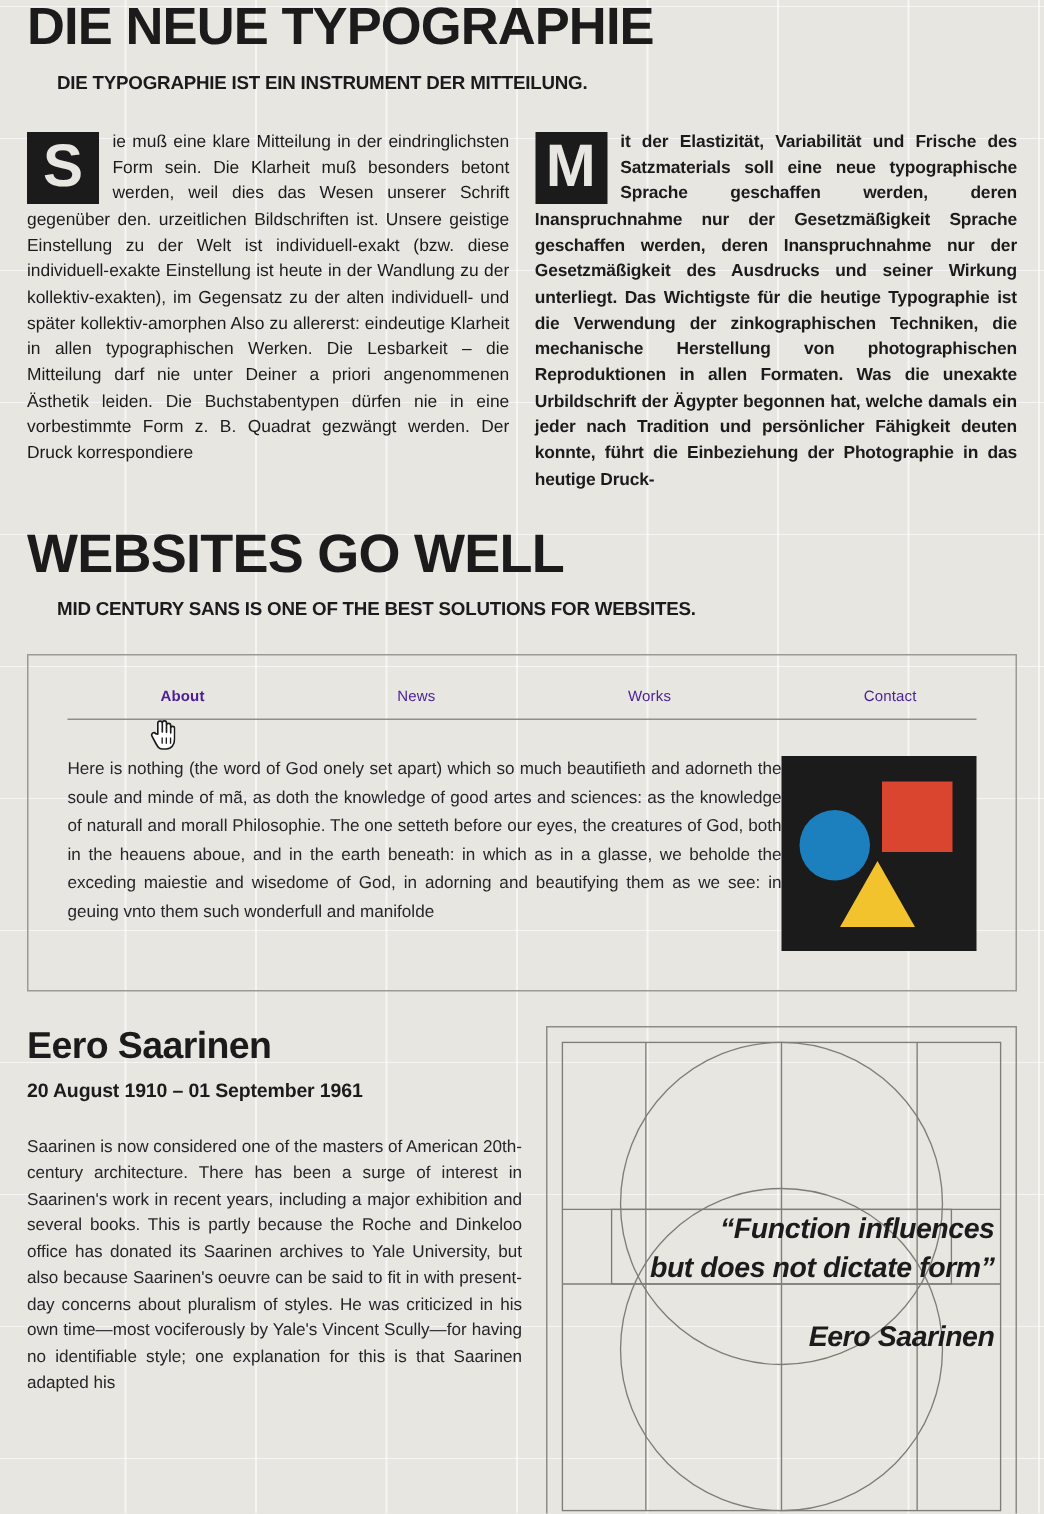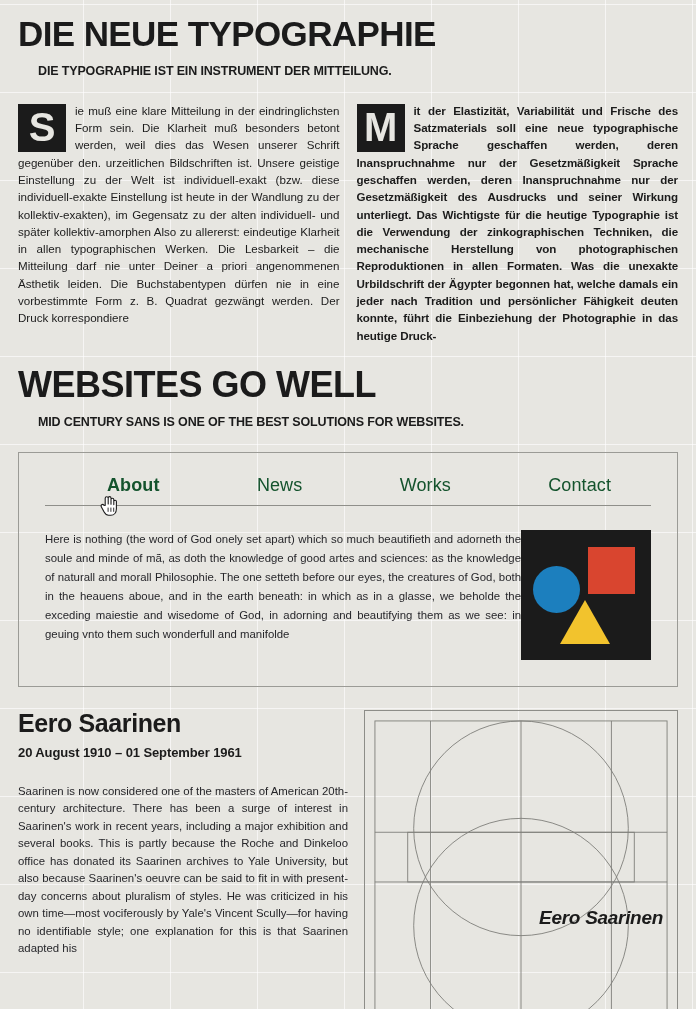--- a/index.html
+++ b/index.html
@@ -33,21 +33,21 @@
 
   #page {
     position: relative;
     z-index: 1;
     width: 696px;
     height: 1009px;
     padding: 0 18px;
   }
 
   
-  .masthead { padding-top: 16px; }
+  .masthead { }
 
   .title-xl {
     font-size: 35px;
     font-weight: bold;
     letter-spacing: -0.6px;
     line-height: 1.05;
     white-space: nowrap;
   }
 
   .subtitle-caps {
@@ -105,23 +105,23 @@
   .tabs {
     display: flex;
     justify-content: space-between;
     align-items: flex-end;
     padding: 0 40px 0 62px;
     border-bottom: 1px solid #8f8f8a;
     padding-bottom: 9px;
     position: relative;
   }
   .tab {
-    font-size: 18px;
+    font-size: 10px;
     letter-spacing: 0.1px;
-    color: #14532d;
+    color: #4c1d95;
     cursor: pointer;
   }
   .tab.active { font-weight: bold; }
 
   .cursor-hand {
     position: absolute;
     left: 55px;
     top: 20px;
     width: 17px;
     height: 21px;
@@ -303,18 +303,22 @@
           <line x1="157" y1="10" x2="157" y2="324"></line>
           <line x1="248" y1="10" x2="248" y2="324"></line>
           <line x1="10" y1="122" x2="304" y2="122"></line>
           <line x1="10" y1="172" x2="304" y2="172"></line>
           <rect x="43" y="122" width="228" height="50"></rect>
           <circle cx="157" cy="118" r="108"></circle>
           <circle cx="157" cy="216" r="108"></circle>
         </g>
       </svg>
 
+      <div class="quote-text">
+        <div>“Function influences</div>
+        <div>but does not dictate form”</div>
+      </div>
       <div class="quote-attr">Eero Saarinen</div>
     </div>
 
   </section>
 
 </div>
 
 </body></html>

